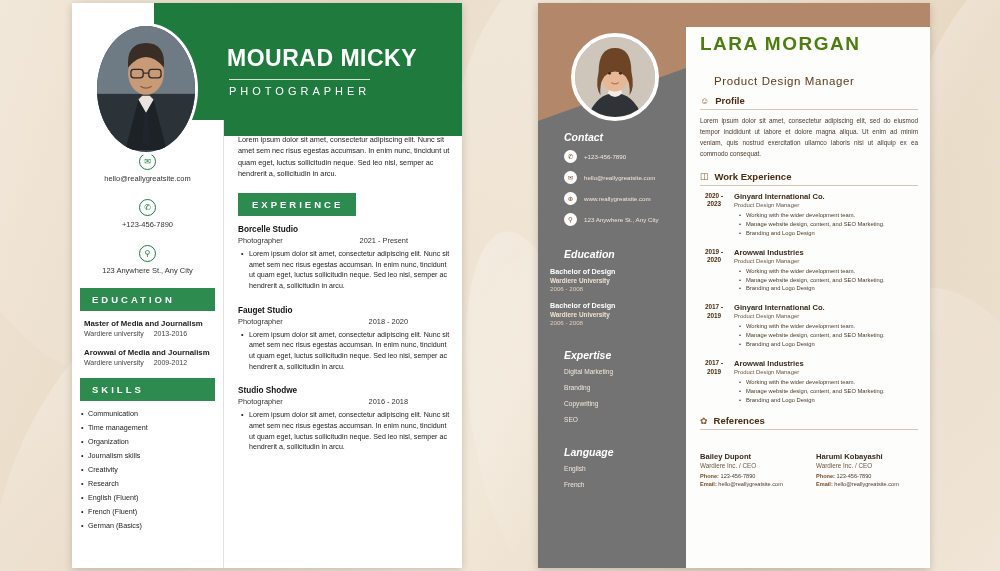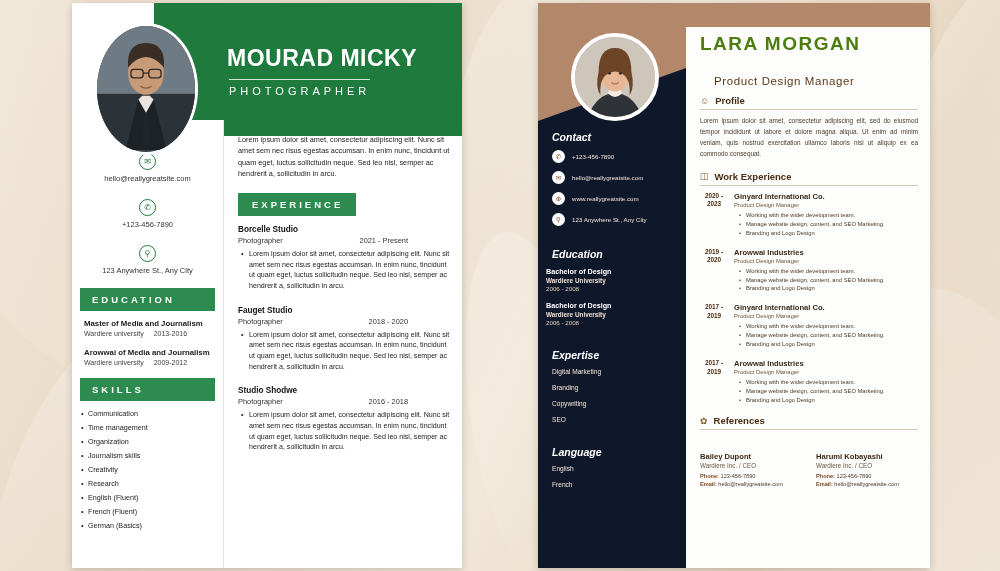--- a/index.html
+++ b/index.html
@@ -74,21 +74,21 @@
   .job-ul { margin-left: 11px; }
   .job-ul li { font-size: 7.1px; line-height: 1.5; color: #222; list-style: none; position: relative; }
   .job-ul li:before { content: "•"; position: absolute; left: -8px; }
 
   
   .resume2 {
     position: absolute; left: 538px; top: 3px; width: 392px; height: 565px;
     background: #fdfdfb; overflow: hidden;
     box-shadow: 0 2px 8px rgba(0,0,0,.18);
   }
-  .r2-side { position: absolute; left: 0; top: 0; width: 148px; bottom: 0; background: #0f172a; }
+  .r2-side { position: absolute; left: 0; top: 0; width: 148px; bottom: 0; background: #737373; padding-left: 12px; }
   .r2-tri { position: absolute; left: 0; top: 0; width: 148px; height: 118px;
             background: #b2876a; clip-path: polygon(0 0, 100% 0, 100% 55%, 0 100%); }
   .r2-photo { position: absolute; left: 33px; top: 30px; width: 88px; height: 88px;
               border-radius: 50%; overflow: hidden; border: 4px solid #fff; background: #caa; z-index: 4; }
   .r2-head-bar { position: absolute; left: 148px; top: 0; right: 0; height: 24px; background: #b2876a; }
   .r2-name { position: absolute; left: 162px; top: 30px; font-size: 19px; font-weight: bold;
              color: #4d7c0f; letter-spacing: 1.5px; }
   .r2-role { position: absolute; left: 176px; top: 72px; font-size: 11.5px; color: #5d3b1c;
              letter-spacing: .6px; }
   .r2-main { position: absolute; left: 148px; top: 92px; right: 0; bottom: 0; padding: 0 12px 0 14px; }
@@ -113,21 +113,21 @@
   .ref-n { font-size: 7.6px; font-weight: bold; color: #3b2a1c; }
   .ref-c { font-size: 6.3px; color: #6b5542; margin: 1px 0 4px 0; }
   .ref-l { font-size: 5.6px; color: #4a3a2c; margin-bottom: 2px; }
   .ref-l b { color: #7c4a21; }
 
   .s2-h { font-size: 10.5px; font-style: italic; font-weight: bold; color: #fff; margin: 0 0 7px 14px; }
   .s2-ci { display: flex; align-items: center; gap: 7px; margin: 0 0 8px 14px; }
   .s2-ci .ic { width: 13px; height: 13px; border-radius: 50%; background: #fff; color: #7c4a21;
                font-size: 6.5px; display: flex; align-items: center; justify-content: center; }
   .s2-ci .tx { font-size: 6.2px; color: #f3e6da; }
-  .s2-edu { margin: 0 10px 9px 8px; }
+  .s2-edu { margin: 0 10px 9px 0; }
   .s2-edu .d { font-size: 7.2px; font-weight: bold; color: #fff; }
   .s2-edu .u { font-size: 6.4px; font-weight: bold; color: #f0e1d2; margin-top: 1px; }
   .s2-edu .y { font-size: 6.2px; color: #e0cdba; margin-top: 1px; }
   .s2-li { font-size: 6.6px; color: #f3e6da; margin: 0 0 9px 14px; }
   .sp14 { height: 14px; }
 </style>
 </head>
 <body>
 
 <div class="bg-wrap">

